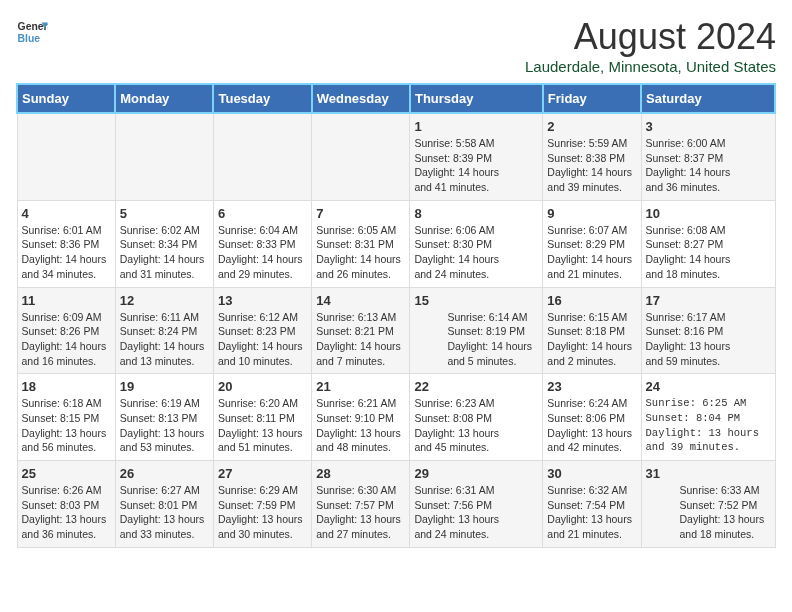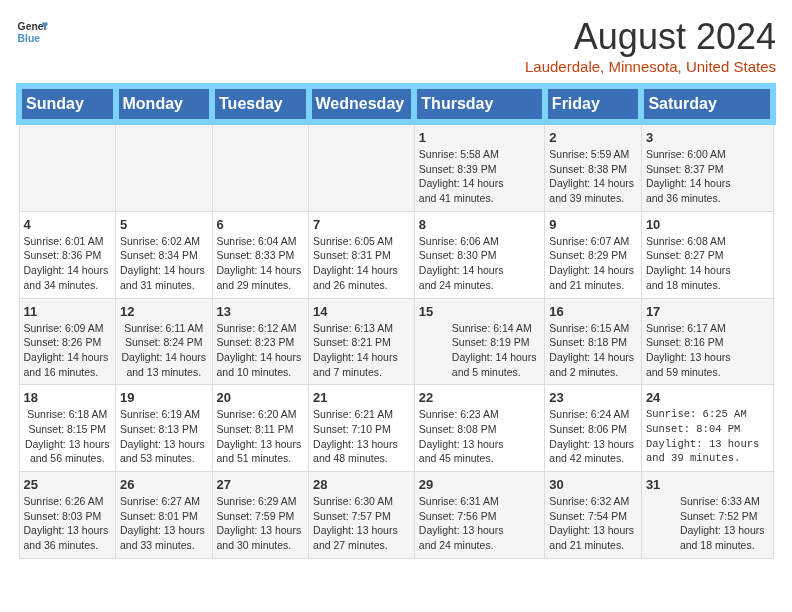--- a/index.html
+++ b/index.html
@@ -28,37 +28,37 @@
     .title-block {
       text-align: right;
     }
     .month-year {
       font-size: 36px;
       font-weight: normal;
       color: #333;
     }
     .location {
       font-size: 15px;
-      color: #c2410c;
+      color: #14532d;
     }
     table {
       width: 100%;
       border-collapse: collapse;
       font-size: 11px;
     }
     thead tr {
       background: #3a6fb5;
       color: white;
     }
     thead th {
       padding: 6px 4px;
       text-align: left;
       font-weight: bold;
-      font-size: 16px;
-      border: 6px solid #7dd3fc;
+      font-size: 13px;
+      border: 2px solid #7dd3fc;
     }
     tbody tr {
       vertical-align: top;
     }
     tbody tr:nth-child(odd) {
       background: #f5f5f5;
     }
     tbody tr:nth-child(even) {
       background: #fff;
     }
@@ -192,21 +192,21 @@
       <tr>
         <td>
           <span class="day-num">11</span>
           <div class="day-info" style="white-space: pre-line;">Sunrise: 6:09 AM
 Sunset: 8:26 PM
 Daylight: 14 hours
 and 16 minutes.</div>
         </td>
         <td>
           <span class="day-num">12</span>
-          <div class="day-info" style="white-space: pre-line; text-align: center;">Sunrise: 6:11 AM
+          <div class="day-info" style="white-space: pre-line;">Sunrise: 6:11 AM
 Sunset: 8:24 PM
 Daylight: 14 hours
 and 13 minutes.</div>
         </td>
         <td>
           <span class="day-num">13</span>
           <div class="day-info" style="white-space: pre-line;">Sunrise: 6:12 AM
 Sunset: 8:23 PM
 Daylight: 14 hours
 and 10 minutes.</div>
@@ -236,21 +236,21 @@
           <span class="day-num">17</span>
           <div class="day-info" style="white-space: pre-line;">Sunrise: 6:17 AM
 Sunset: 8:16 PM
 Daylight: 13 hours
 and 59 minutes.</div>
         </td>
       </tr>
       <tr>
         <td>
           <span class="day-num">18</span>
-          <div class="day-info" style="white-space: pre-line; text-align: center;">Sunrise: 6:18 AM
+          <div class="day-info" style="white-space: pre-line;">Sunrise: 6:18 AM
 Sunset: 8:15 PM
 Daylight: 13 hours
 and 56 minutes.</div>
         </td>
         <td>
           <span class="day-num">19</span>
           <div class="day-info" style="white-space: pre-line;">Sunrise: 6:19 AM
 Sunset: 8:13 PM
 Daylight: 13 hours
 and 53 minutes.</div>
@@ -258,21 +258,21 @@
         <td>
           <span class="day-num">20</span>
           <div class="day-info" style="white-space: pre-line;">Sunrise: 6:20 AM
 Sunset: 8:11 PM
 Daylight: 13 hours
 and 51 minutes.</div>
         </td>
         <td>
           <span class="day-num">21</span>
           <div class="day-info" style="white-space: pre-line;">Sunrise: 6:21 AM
-Sunset: 7:10 PM
+Sunset: 9:10 PM
 Daylight: 13 hours
 and 48 minutes.</div>
         </td>
         <td>
           <span class="day-num">22</span>
           <div class="day-info" style="white-space: pre-line;">Sunrise: 6:23 AM
 Sunset: 8:08 PM
 Daylight: 13 hours
 and 45 minutes.</div>
         </td>

